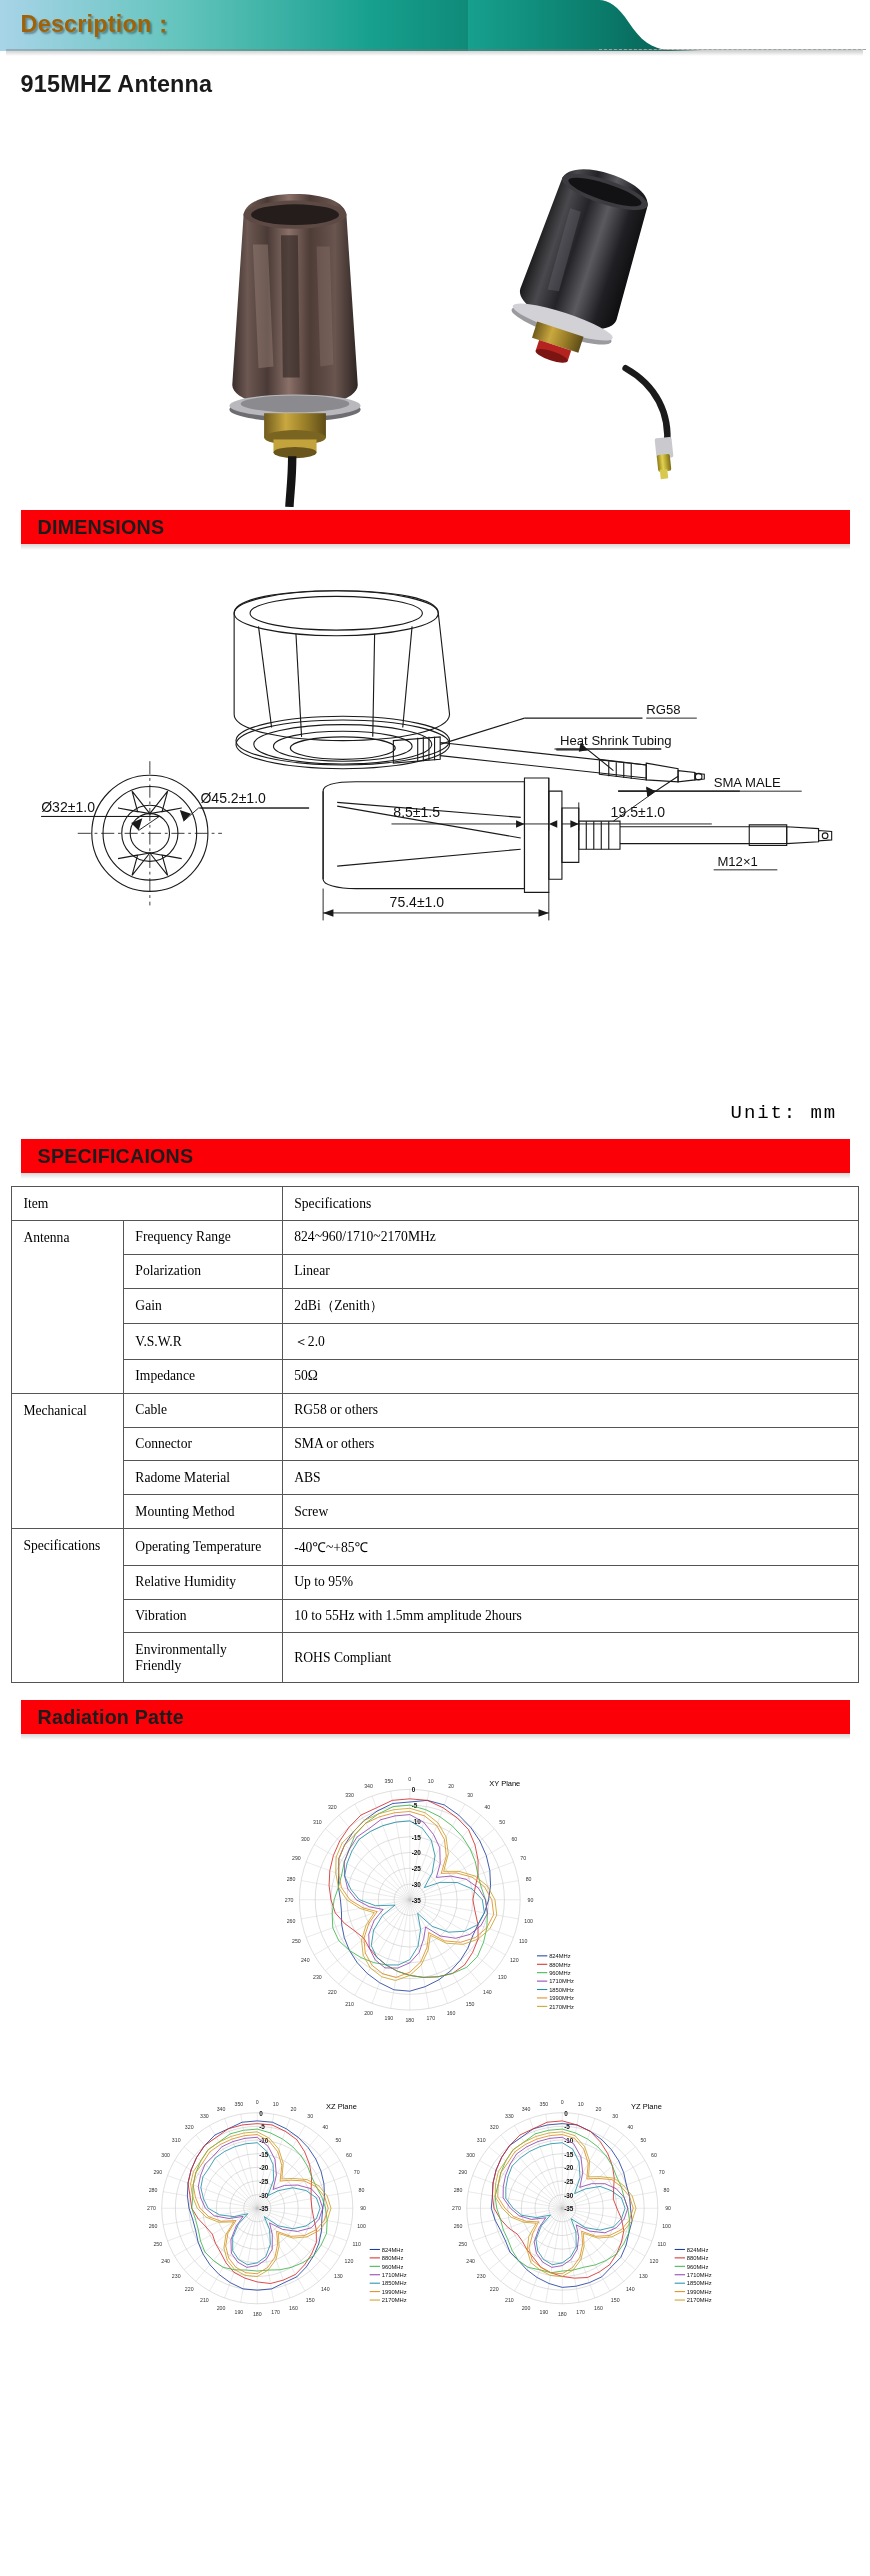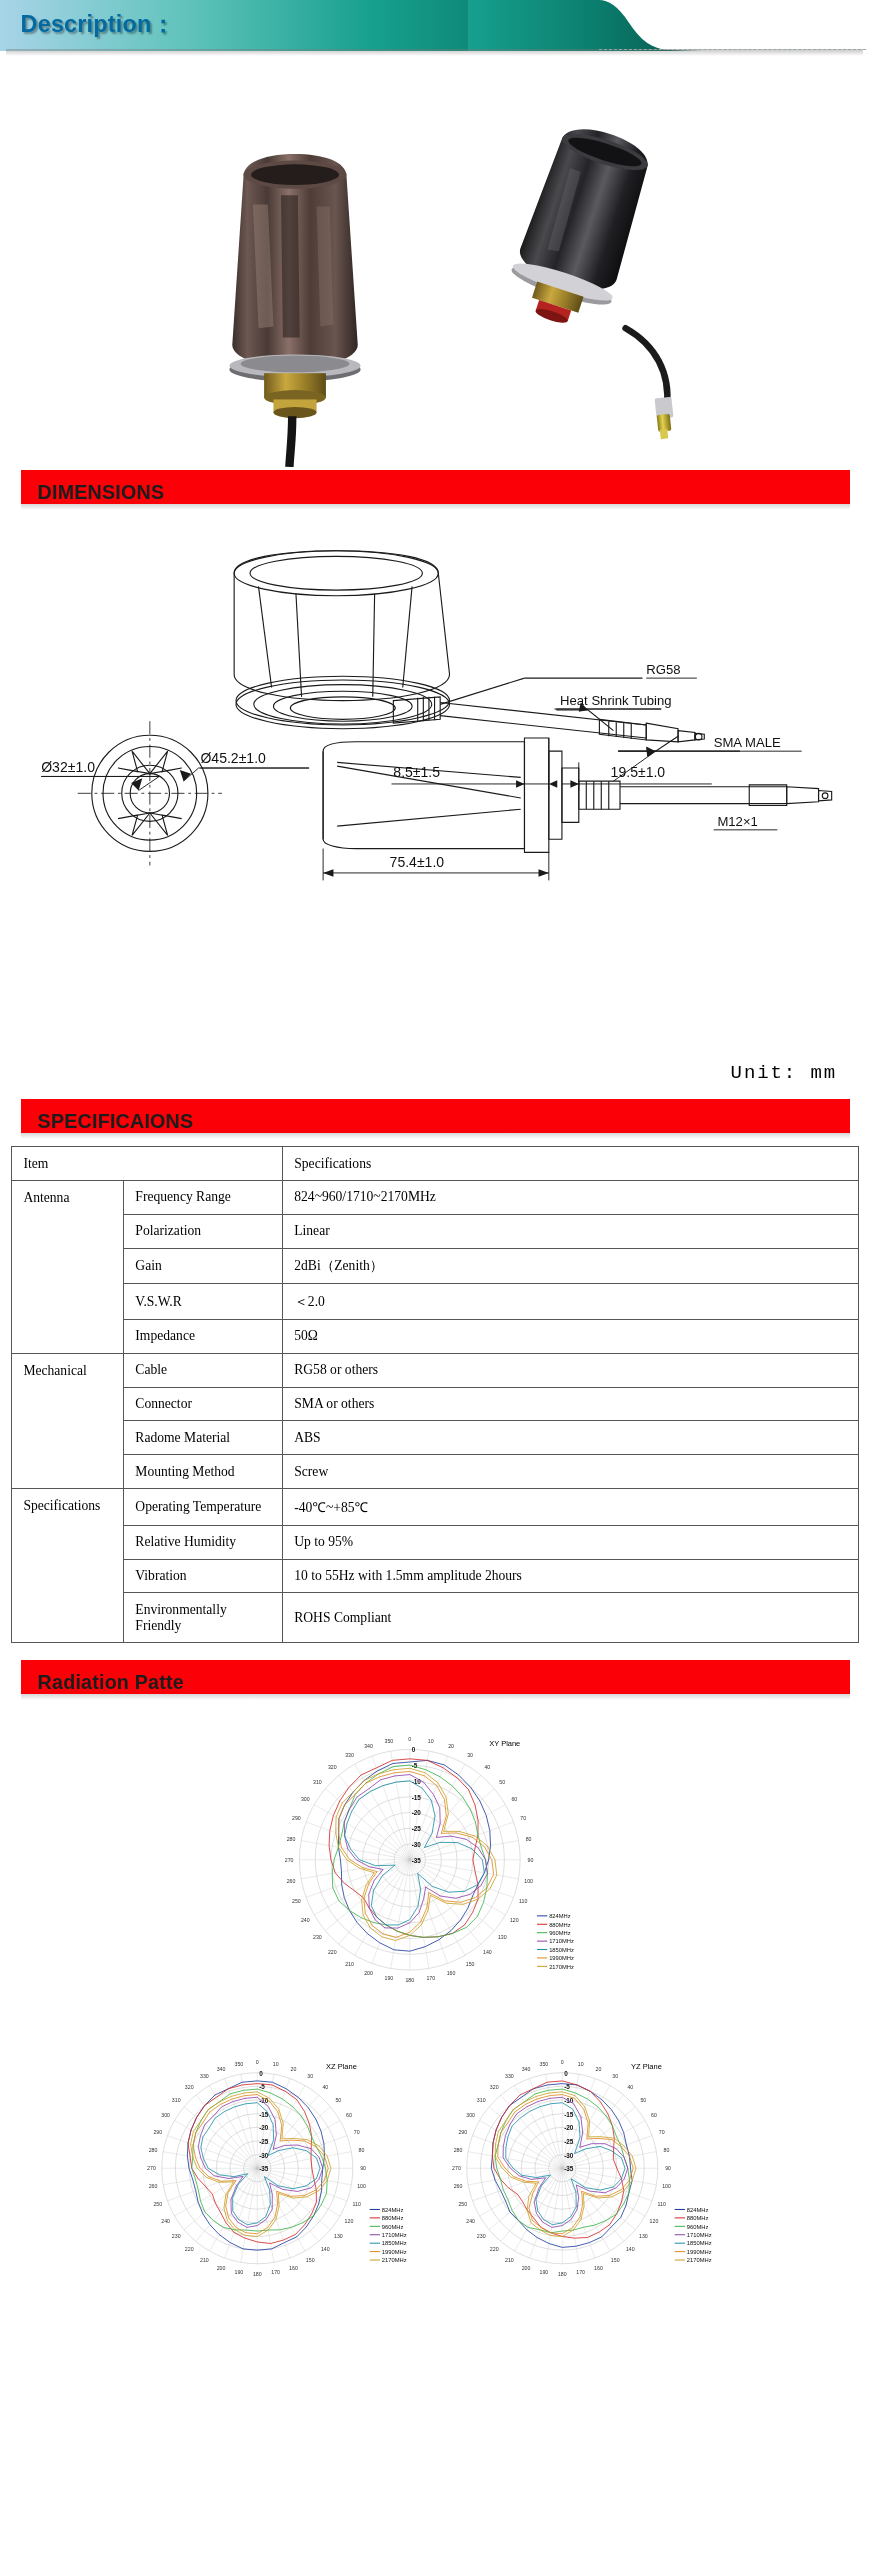--- a/index.html
+++ b/index.html
@@ -42,21 +42,21 @@
     left: 599px; top: 49px;
     width: 267px; height: 0.9px;
     border-top: 0.9px dashed #9aa7a4;
   }
   .desc-title {
     position: absolute;
     left: 20.6px; top: 8.4px;
     font-size: 23.4px;
     font-weight: bold;
     letter-spacing: 0.2px;
-    color: #0369a1;
+    color: #a16207;
     text-shadow: 1.9px 1.9px 1.9px rgba(0,0,0,0.35);
     z-index: 3;
   }
 
   
   .product-title {
     margin: 13px 0 0 20.6px;
     font-size: 23.4px;
     font-weight: bold;
     color: #1a1a1a;
@@ -72,21 +72,21 @@
   }
 
   
   .red-banner {
     position: relative;
     height: 34px;
     margin: 0 0 0 20.6px;
     width: 829px;
     background: #fb0007;
     display: flex;
-    align-items: flex-end;
+    align-items: center;
   }
   .red-banner .rb-label {
     font-size: 19.7px;
     font-weight: bold;
     color: #1c1c1c;
     margin-left: 17px;
     letter-spacing: 0.2px;
   }
   .red-banner::after {
     content: "";
@@ -156,20 +156,21 @@
           <stop offset="100%" stop-color="#06564c"></stop>
         </linearGradient>
       </defs>
       <path d="M0,0 L140,0 C150,0 160,6 172,24 C184,42 196,52 215,53 L250,54 L250,54 L0,54 Z" fill="url(#bandgrad)"></path>
     </svg>
     <div class="band-shadow"></div>
     <div class="band-underline"></div>
     <div class="desc-title">Description：</div>
   </div>
 
+  <div class="product-title">915MHZ Antenna</div>
 
   <div class="hero">
     <svg width="871" height="403" viewBox="0 0 930 430">
       <defs>
         <linearGradient id="domeG" x1="0" y1="0" x2="1" y2="0">
           <stop offset="0%" stop-color="#3a2e2b"></stop>
           <stop offset="12%" stop-color="#6d5852"></stop>
           <stop offset="28%" stop-color="#4a3a36"></stop>
           <stop offset="45%" stop-color="#8a7068"></stop>
           <stop offset="62%" stop-color="#4e3c37"></stop>

